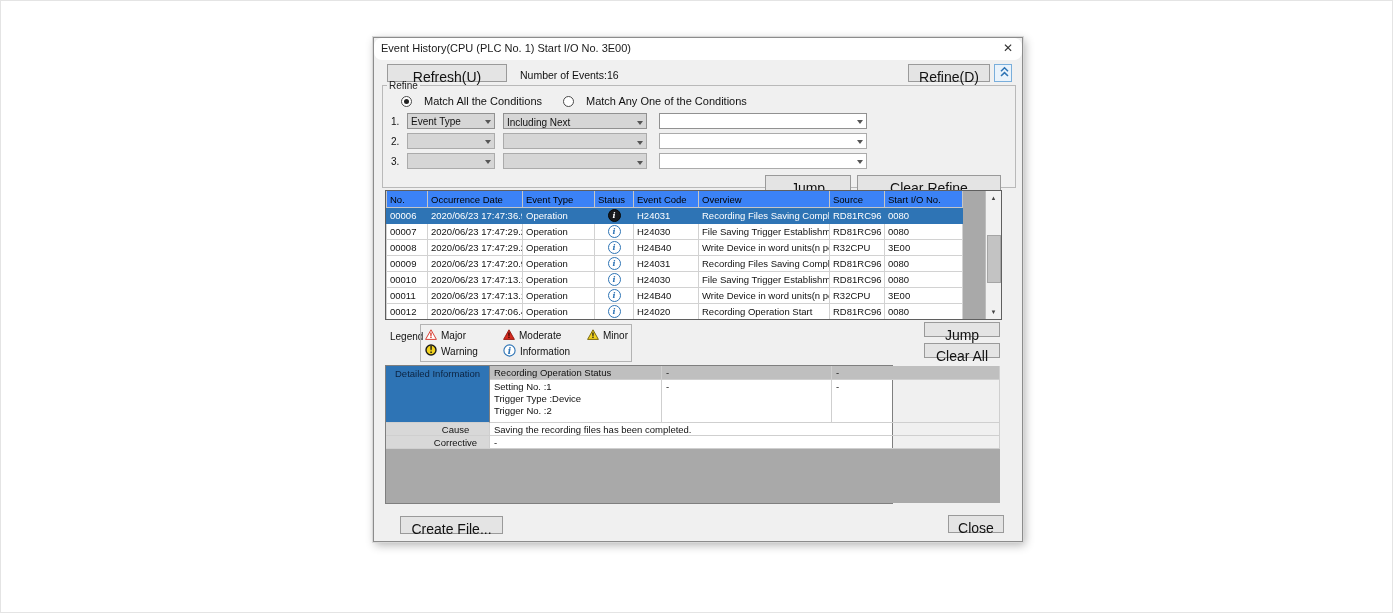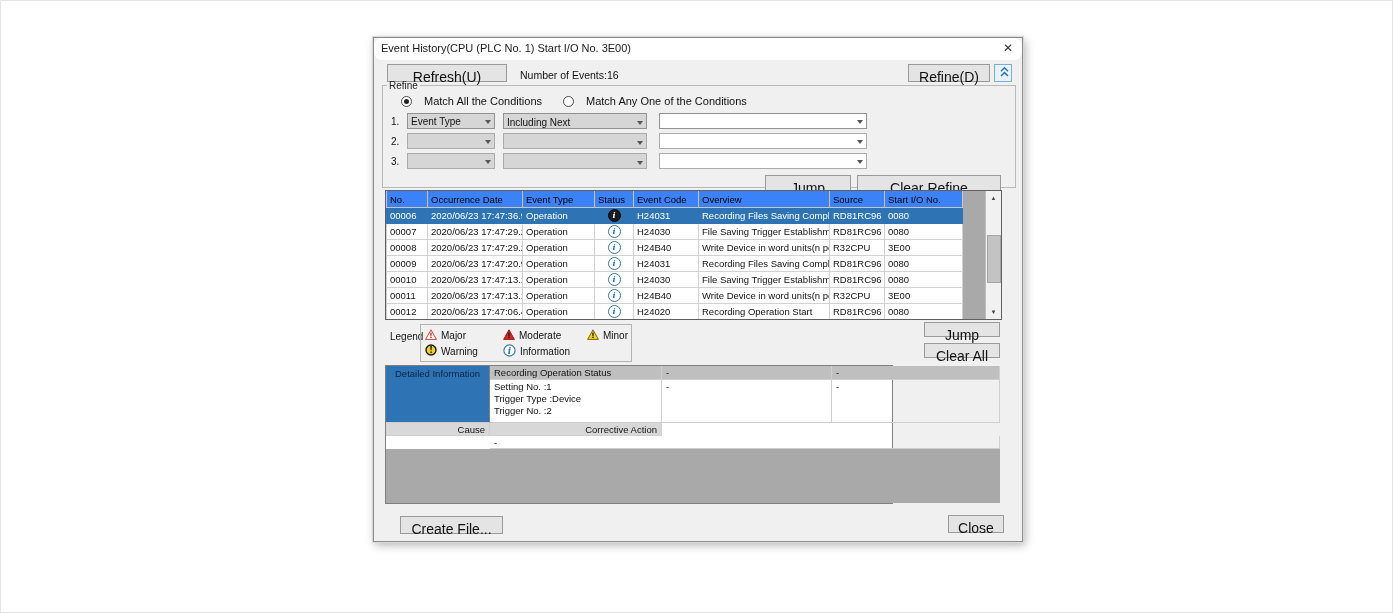--- a/index.html
+++ b/index.html
@@ -58,21 +58,21 @@
   .clearb{left:550px;top:305px;width:76px;height:15px;}
   .details{position:absolute;left:11px;top:327px;width:508px;height:139px;border:1px solid #7f7f7f;
            box-sizing:border-box;background:#fff;display:grid;
            grid-template-columns:104px 172px 170px 168px;grid-template-rows:14px 43px 13px 13px 54px;}
   .dcell{box-sizing:border-box;border-right:1px solid #cfcfcf;border-bottom:1px solid #cfcfcf;
          font-size:9.5px;color:#111;padding:1px 4px;overflow:hidden;}
   .dl{grid-row:1/3;grid-column:1;background:#2e74b5;color:#0c2340;text-align:center;padding-top:2px;
       border-right:1px solid #7f7f7f;}
   .band{background:#bfbfbf;}
   .r2a{white-space:pre-line;line-height:1.25;}
-  .lab{background:#d8d8d8;text-align:right;padding-left:40px;}
+  .lab{background:#d8d8d8;text-align:center;padding-left:40px;}
   .span3{grid-column:2/5;}
   .fillrow{grid-column:1/5;background:#a9a9a9;border:none;}
   .createfile{left:26px;top:478px;width:103px;height:18px;}
   .closebtn{left:574px;top:477px;width:56px;height:18px;}
 </style>
 </head>
 <body>
 
 <div class="canvas">
   <div class="dialog">
@@ -301,20 +301,21 @@
       <div class="dcell dl">Detailed Information</div>
       <div class="dcell band">Recording Operation Status Information</div>
       <div class="dcell band">-</div>
       <div class="dcell band">-</div>
       <div class="dcell r2a">Setting No. :1
 Trigger Type :Device
 Trigger No. :2</div>
       <div class="dcell">-</div>
       <div class="dcell">-</div>
       <div class="dcell lab">Cause</div>
+      <div class="dcell span3">Saving the recording files has been completed.</div>
       <div class="dcell lab">Corrective Action</div>
       <div class="dcell span3">-</div>
       <div class="dcell fillrow"></div>
     </div>
 
     <button class="btn createfile">Create File...</button>
     <button class="btn closebtn">Close</button>
   </div>
 </div>
 

